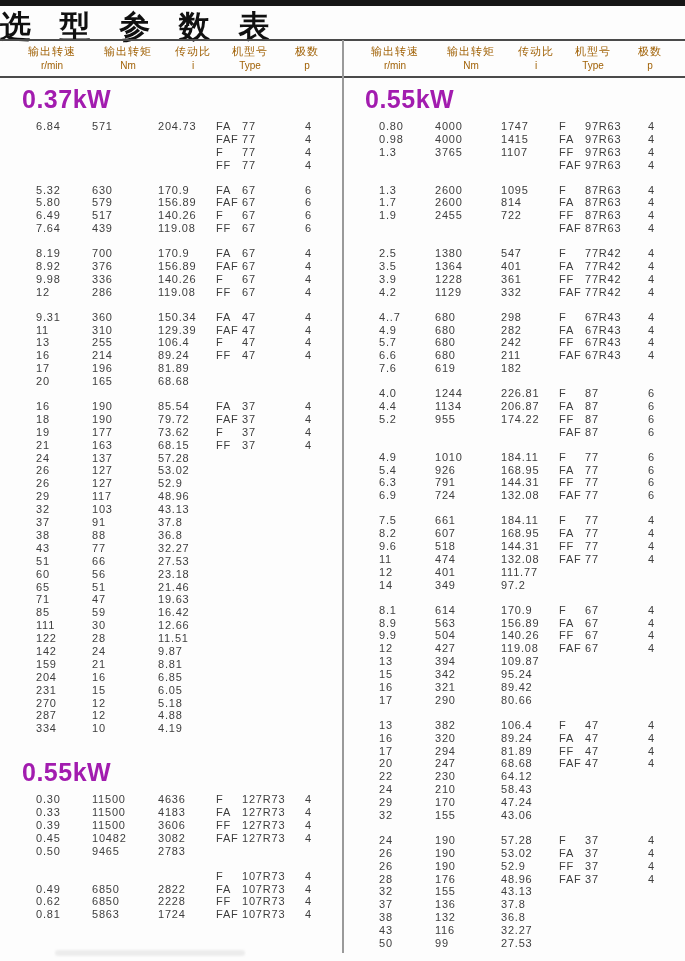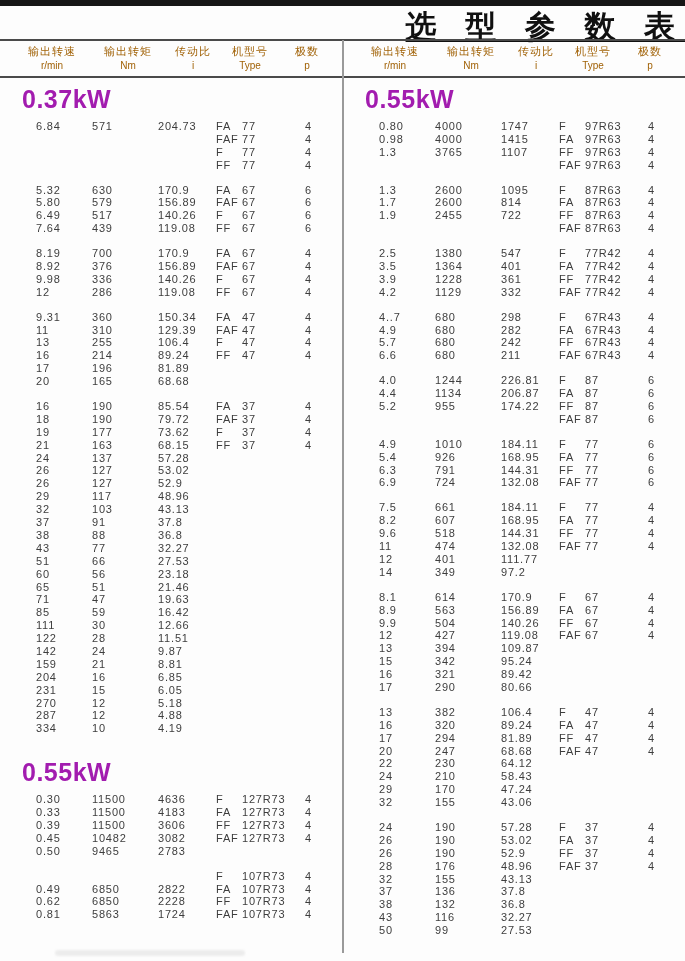--- a/index.html
+++ b/index.html
@@ -4,24 +4,23 @@
 <style>
   * { margin:0; padding:0; box-sizing:border-box; }
   html,body { background:#e8e8e8; }
   body { font-family:"Liberation Sans", sans-serif; }
   .page {
     position:relative; width:685px; height:961px; margin:0 auto;
     background:#fdfdfd; overflow:hidden; color:#3d3d3d;
   }
   .top-bar { position:absolute; top:0; left:0; right:0; height:6px; background:#161616; }
   .title {
-    position:absolute; top:6px; left:0; width:100%; text-align:right;
+    position:absolute; top:6px; left:0; width:100%; text-align:left;
     font-size:31px; font-weight:bold; color:#101010; letter-spacing:10px;
     white-space:nowrap;
-    text-decoration:underline;
   }
   .hr-title  { position:absolute; top:39px; left:0; right:0; height:2px; background:#4a4a4a; }
   .hr-header { position:absolute; top:76px; left:0; right:0; height:2px; background:#4a4a4a; }
   .vdivider  { position:absolute; top:40px; bottom:8px; left:342px; width:2px; background:#9a9a9a; }
 
   .col-headers { position:absolute; top:44px; width:342px; height:32px; }
   .col-headers.lft { left:0; }
   .col-headers.rgt { left:343px; }
   .col-h { position:absolute; top:0; width:80px; text-align:center; color:#a16207; }
   .col-h .cn { display:block; font-size:11px; letter-spacing:1px; line-height:15px; }
@@ -683,20 +682,28 @@
           <span class="cell c-poles">4</span>
         </div>
         <div class="row">
           <span class="cell c-speed">6.6</span>
           <span class="cell c-torque">680</span>
           <span class="cell c-ratio">211</span>
           <span class="cell c-prefix">FAF</span>
           <span class="cell c-size">67R43</span>
           <span class="cell c-poles">4</span>
         </div>
+        <div class="row">
+          <span class="cell c-speed">7.6</span>
+          <span class="cell c-torque">619</span>
+          <span class="cell c-ratio">182</span>
+          <span class="cell c-prefix"></span>
+          <span class="cell c-size"></span>
+          <span class="cell c-poles"></span>
+        </div>
       </div>
       <div class="group">
         <div class="row">
           <span class="cell c-speed">4.0</span>
           <span class="cell c-torque">1244</span>
           <span class="cell c-ratio">226.81</span>
           <span class="cell c-prefix">F</span>
           <span class="cell c-size">87</span>
           <span class="cell c-poles">6</span>
         </div>

